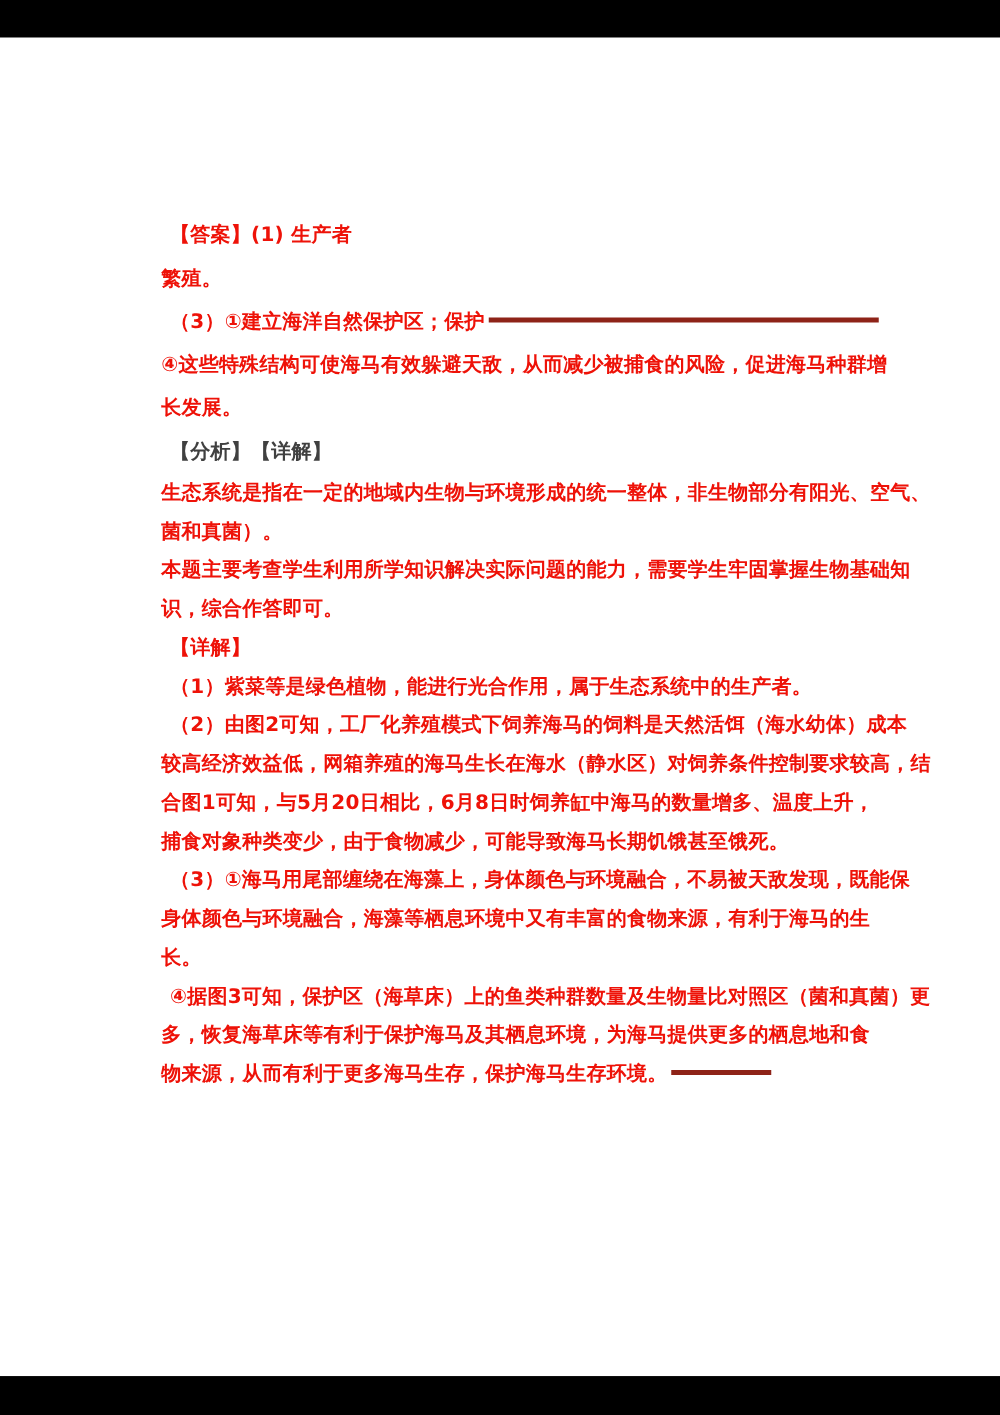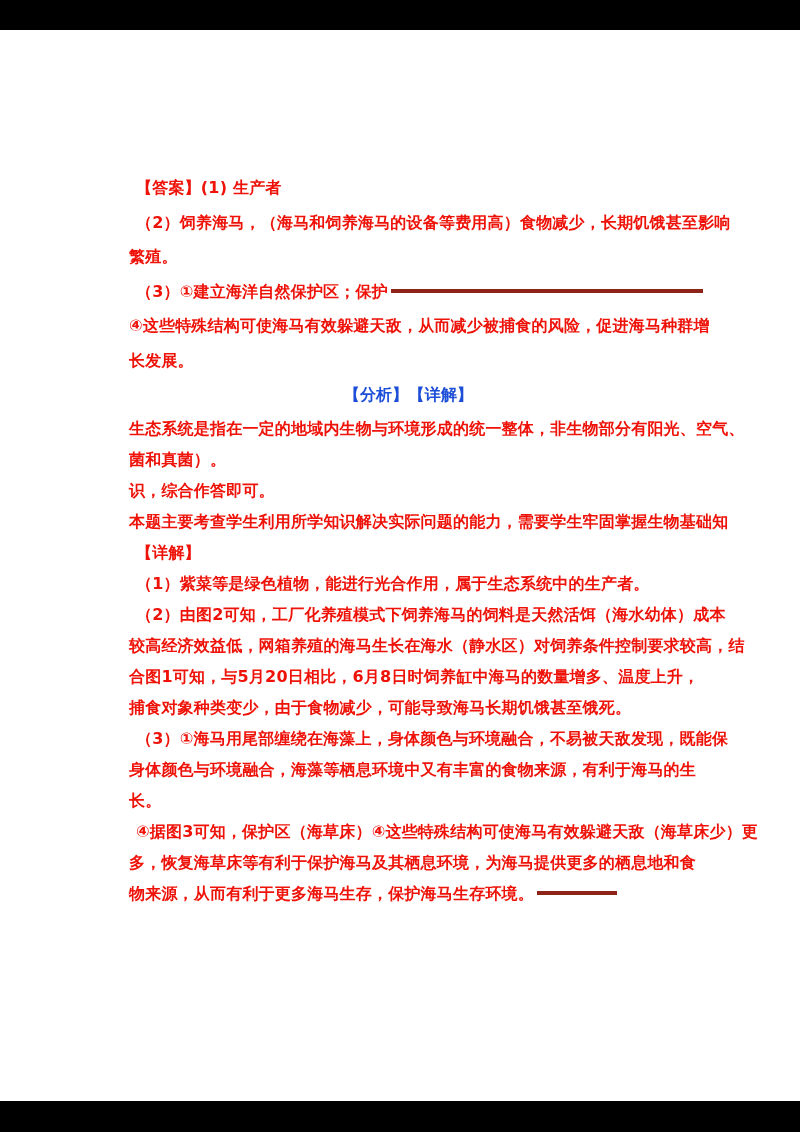--- a/index.html
+++ b/index.html
@@ -21,54 +21,53 @@
   .line{
     font-weight:bold;
     font-size:16px;
     color:#ee1208;
     white-space:nowrap;
     letter-spacing:0.2px;
   }
   .line.s1{height:34.5px;line-height:22px;}
   .line.s2{height:31px;line-height:20px;}
   .line.ind{padding-left:7px;}
-  .line.dark{color:#1d4ed8;text-align:center;}
+  .line.dark{color:#404040;}
   .rule{
     display:inline-block;height:4px;background:#8e2318;
     vertical-align:4px;margin-left:3px;
   }
   .rule.long{width:312px;}
   .rule.short{width:80px;}
 </style>
 </head>
 <body>
 
 <div class="letterbox top"></div>
 
 <div class="paper">
   <div class="textblock" id="lines-container">
       <div class="line s1 ind"><span>【答案】(1) 生产者</span></div>
-      <div class="line s1 ind"><span>（2）饲养海马，（海马和饲养海马的设备等费用高）食物减少，长期饥饿甚至影响</span></div>
       <div class="line s1"><span>繁殖。</span></div>
       <div class="line s1 ind"><span>（3）①建立海洋自然保护区；保护</span><span class="rule long"></span></div>
       <div class="line s1"><span>④这些特殊结构可使海马有效躲避天敌，从而减少被捕食的风险，促进海马种群增</span></div>
       <div class="line s1"><span>长发展。</span></div>
       <div class="line s1 ind dark"><span>【分析】【详解】</span></div>
       <div class="line s2"><span>生态系统是指在一定的地域内生物与环境形成的统一整体，非生物部分有阳光、空气、</span></div>
       <div class="line s2"><span>菌和真菌）。</span></div>
+      <div class="line s2"><span>本题主要考查学生利用所学知识解决实际问题的能力，需要学生牢固掌握生物基础知</span></div>
       <div class="line s2"><span>识，综合作答即可。</span></div>
-      <div class="line s2"><span>本题主要考查学生利用所学知识解决实际问题的能力，需要学生牢固掌握生物基础知</span></div>
       <div class="line s2 ind"><span>【详解】</span></div>
       <div class="line s2 ind"><span>（1）紫菜等是绿色植物，能进行光合作用，属于生态系统中的生产者。</span></div>
       <div class="line s2 ind"><span>（2）由图2可知，工厂化养殖模式下饲养海马的饲料是天然活饵（海水幼体）成本</span></div>
       <div class="line s2"><span>较高经济效益低，网箱养殖的海马生长在海水（静水区）对饲养条件控制要求较高，结</span></div>
       <div class="line s2"><span>合图1可知，与5月20日相比，6月8日时饲养缸中海马的数量增多、温度上升，</span></div>
       <div class="line s2"><span>捕食对象种类变少，由于食物减少，可能导致海马长期饥饿甚至饿死。</span></div>
       <div class="line s2 ind"><span>（3）①海马用尾部缠绕在海藻上，身体颜色与环境融合，不易被天敌发现，既能保</span></div>
       <div class="line s2"><span>身体颜色与环境融合，海藻等栖息环境中又有丰富的食物来源，有利于海马的生</span></div>
       <div class="line s2"><span>长。</span></div>
-      <div class="line s2 ind"><span>④据图3可知，保护区（海草床）④这些特殊结构可使海马有效躲避天敌（海草床少）更</span></div>
+      <div class="line s2 ind"><span>④据图3可知，保护区（海草床）上的鱼类种群数量及生物量比对照区（菌和真菌）更</span></div>
       <div class="line s2"><span>多，恢复海草床等有利于保护海马及其栖息环境，为海马提供更多的栖息地和食</span></div>
       <div class="line s2"><span>物来源，从而有利于更多海马生存，保护海马生存环境。</span><span class="rule short"></span></div>
     </div>
 </div>
 
 <div class="letterbox bottom"></div>
 
 </body></html>

